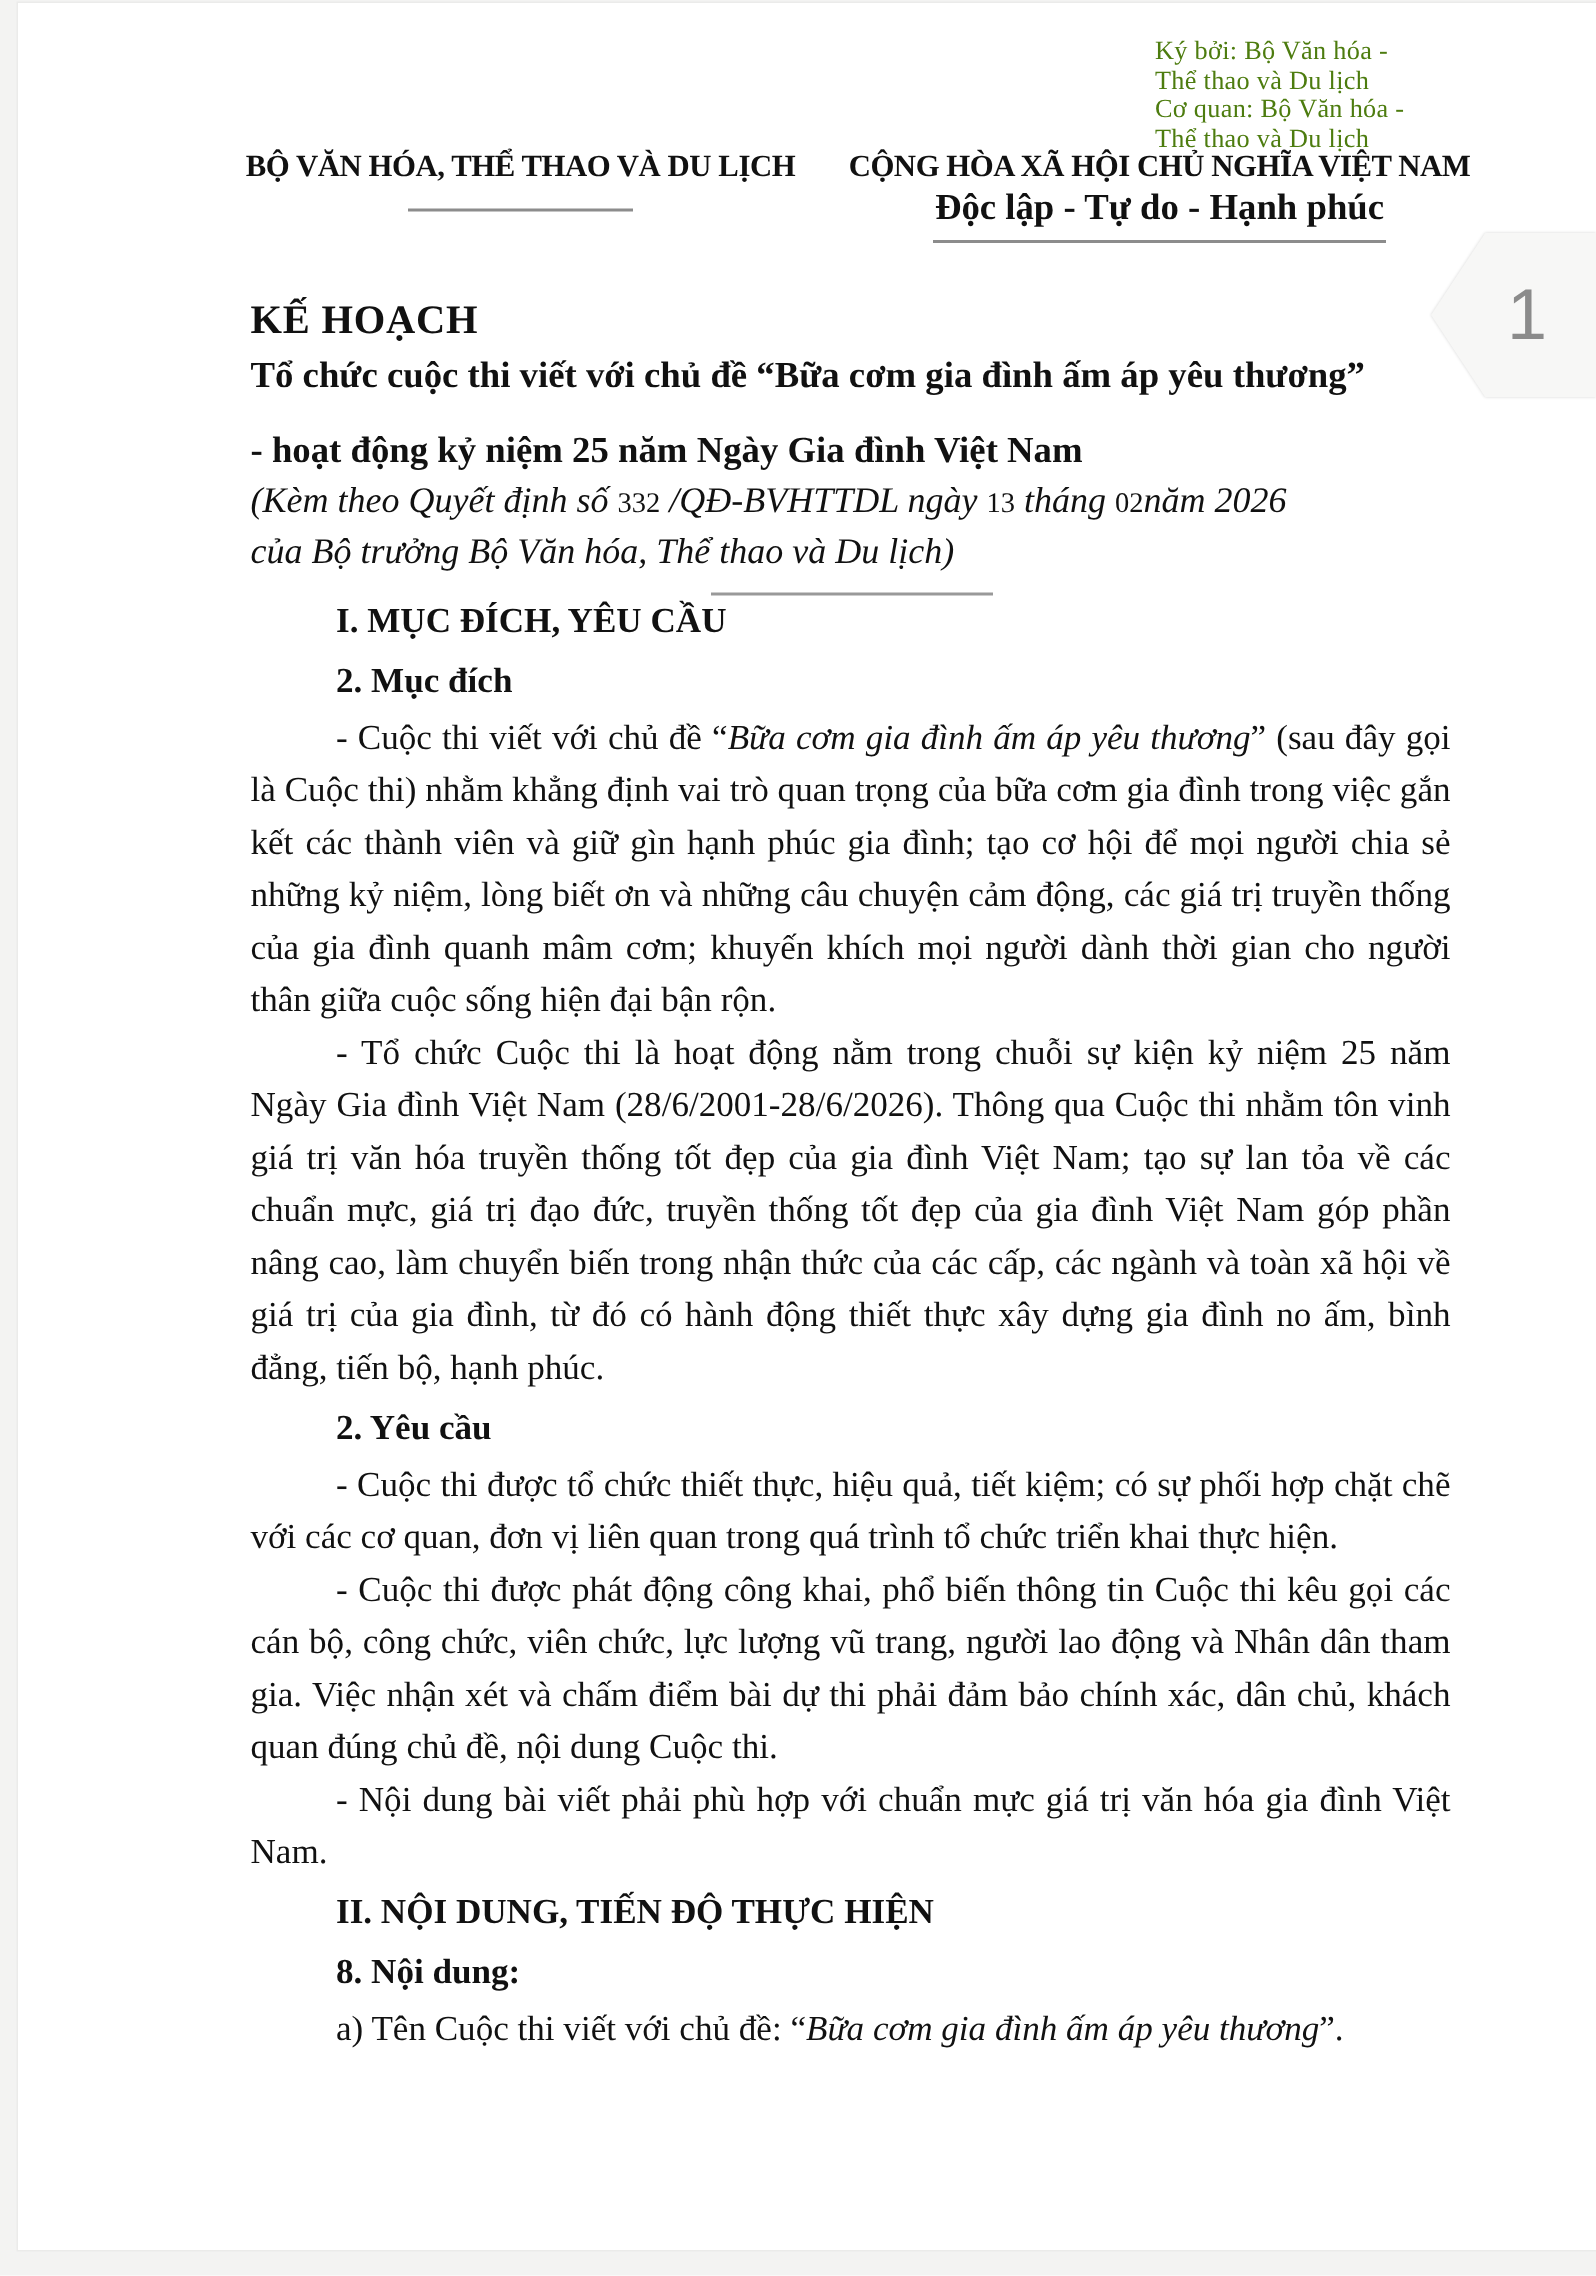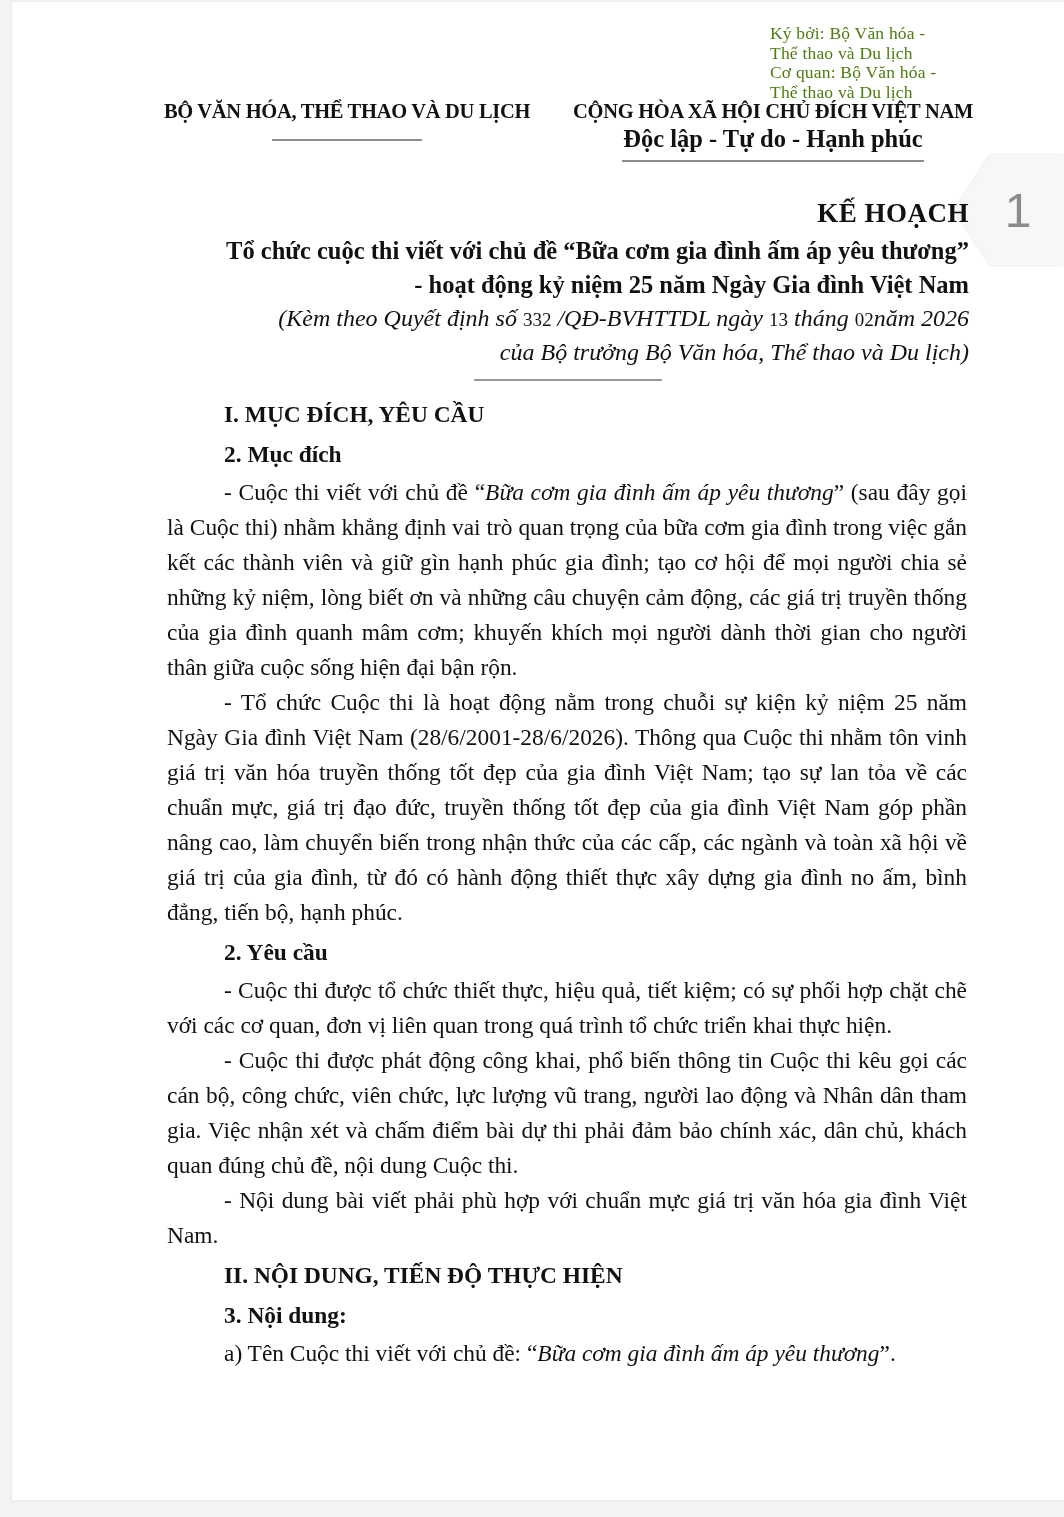--- a/index.html
+++ b/index.html
@@ -41,21 +41,21 @@
     width:100%;height:100%;background:#f7f7f6;
     clip-path:polygon(0% 50%,33% 0%,100% 0%,100% 100%,33% 100%);
     display:flex;align-items:center;justify-content:center;
   }
   .badge .num{
     font-family:"Liberation Sans","DejaVu Sans",sans-serif;
     font-size:48px;color:#8b8b8b;padding-left:18px;
   }
   
   .titleblock{
-    position:absolute;left:155px;right:95px;top:196px;text-align:right;
+    position:absolute;left:155px;right:95px;top:196px;text-align:left;
   }
   .doc-type{font-weight:bold;font-size:27px;letter-spacing:0.5px;}
   .doc-sub{font-weight:bold;font-size:24.5px;margin-top:5px;line-height:34px;}
   .attach{font-style:italic;font-size:24px;line-height:33px;}
   .attach .num{font-style:normal;font-size:19px;}
   .title-rule{width:188px;border-top:2px solid #999;margin:10px auto 0;}
   
   .bodytext{
     position:absolute;left:155px;right:97px;top:390px;
     font-size:23.4px;line-height:35px;text-align:justify;
@@ -78,47 +78,47 @@
     <div>Cơ quan: Bộ Văn hóa -</div>
     <div>Thể thao và Du lịch</div>
   </div>
 
   <div class="hdr-left">
     <div class="agency">BỘ VĂN HÓA, THỂ THAO VÀ DU LỊCH</div>
     <div class="rule"></div>
   </div>
 
   <div class="hdr-right">
-    <div class="nat">CỘNG HÒA XÃ HỘI CHỦ ĐÍCH VIỆT NAM</div>
+    <div class="nat">CỘNG HÒA XÃ HỘI CHỦ NGHĨA VIỆT NAM</div>
     <div class="motto">Độc lập - Tự do - Hạnh phúc</div>
     <div class="rule"></div>
   </div>
 
   <div class="badge">
     <div class="shape">
       <span class="num">1</span>
     </div>
   </div>
 
   <div class="titleblock">
     <div class="doc-type">KẾ HOẠCH</div>
     <div class="doc-sub">Tổ chức cuộc thi viết với chủ đề “Bữa cơm gia đình ấm áp yêu thương”</div>
-    <div class="doc-sub" style="margin-top:0;">- hoạt động kỷ niệm 25 năm Ngày Gia đình Việt Nam</div>
+    <div class="doc-sub" style="margin-top:16px;">- hoạt động kỷ niệm 25 năm Ngày Gia đình Việt Nam</div>
     <div class="attach"><span>(Kèm theo Quyết định số </span><span class="num">332</span><span>  /QĐ-BVHTTDL ngày </span><span class="num">13</span><span>  tháng </span><span class="num">02</span><span>năm 2026</span></div>
     <div class="attach">của Bộ trưởng Bộ Văn hóa, Thể thao và Du lịch)</div>
     <div class="title-rule"></div>
   </div>
 
   <div class="bodytext">
     <h3>I. MỤC ĐÍCH, YÊU CẦU</h3>
     <h3>2. Mục đích</h3>
     <p><span>- Cuộc thi viết với chủ đề “</span><span class="it">Bữa cơm gia đình ấm áp yêu thương</span><span>” (sau đây gọi là Cuộc thi) nhằm khẳng định vai trò quan trọng của bữa cơm gia đình trong việc gắn kết các thành viên và giữ gìn hạnh phúc gia đình; tạo cơ hội để mọi người chia sẻ những kỷ niệm, lòng biết ơn và những câu chuyện cảm động, các giá trị truyền thống của gia đình quanh mâm cơm; khuyến khích mọi người dành thời gian cho người thân giữa cuộc sống hiện đại bận rộn.</span></p>
     <p>- Tổ chức Cuộc thi là hoạt động nằm trong chuỗi sự kiện kỷ niệm 25 năm Ngày Gia đình Việt Nam (28/6/2001-28/6/2026). Thông qua Cuộc thi nhằm tôn vinh giá trị văn hóa truyền thống tốt đẹp của gia đình Việt Nam; tạo sự lan tỏa về các chuẩn mực, giá trị đạo đức, truyền thống tốt đẹp của gia đình Việt Nam góp phần nâng cao, làm chuyển biến trong nhận thức của các cấp, các ngành và toàn xã hội về giá trị của gia đình, từ đó có hành động thiết thực xây dựng gia đình no ấm, bình đẳng, tiến bộ, hạnh phúc.</p>
     <h3>2. Yêu cầu</h3>
     <p>- Cuộc thi được tổ chức thiết thực, hiệu quả, tiết kiệm; có sự phối hợp chặt chẽ với các cơ quan, đơn vị liên quan trong quá trình tổ chức triển khai thực hiện.</p>
     <p>- Cuộc thi được phát động công khai, phổ biến thông tin Cuộc thi kêu gọi các cán bộ, công chức, viên chức, lực lượng vũ trang, người lao động và Nhân dân tham gia. Việc nhận xét và chấm điểm bài dự thi phải đảm bảo chính xác, dân chủ, khách quan đúng chủ đề, nội dung Cuộc thi.</p>
     <p>- Nội dung bài viết phải phù hợp với chuẩn mực giá trị văn hóa gia đình Việt Nam.</p>
     <h3>II. NỘI DUNG, TIẾN ĐỘ THỰC HIỆN</h3>
-    <h3>3. Nội dung:</h3>
+    <h3>8. Nội dung:</h3>
     <p><span>a) Tên Cuộc thi viết với chủ đề: “</span><span class="it">Bữa cơm gia đình ấm áp yêu thương</span><span>”.</span></p>
   </div>
 
 </div>
 
 </body></html>

